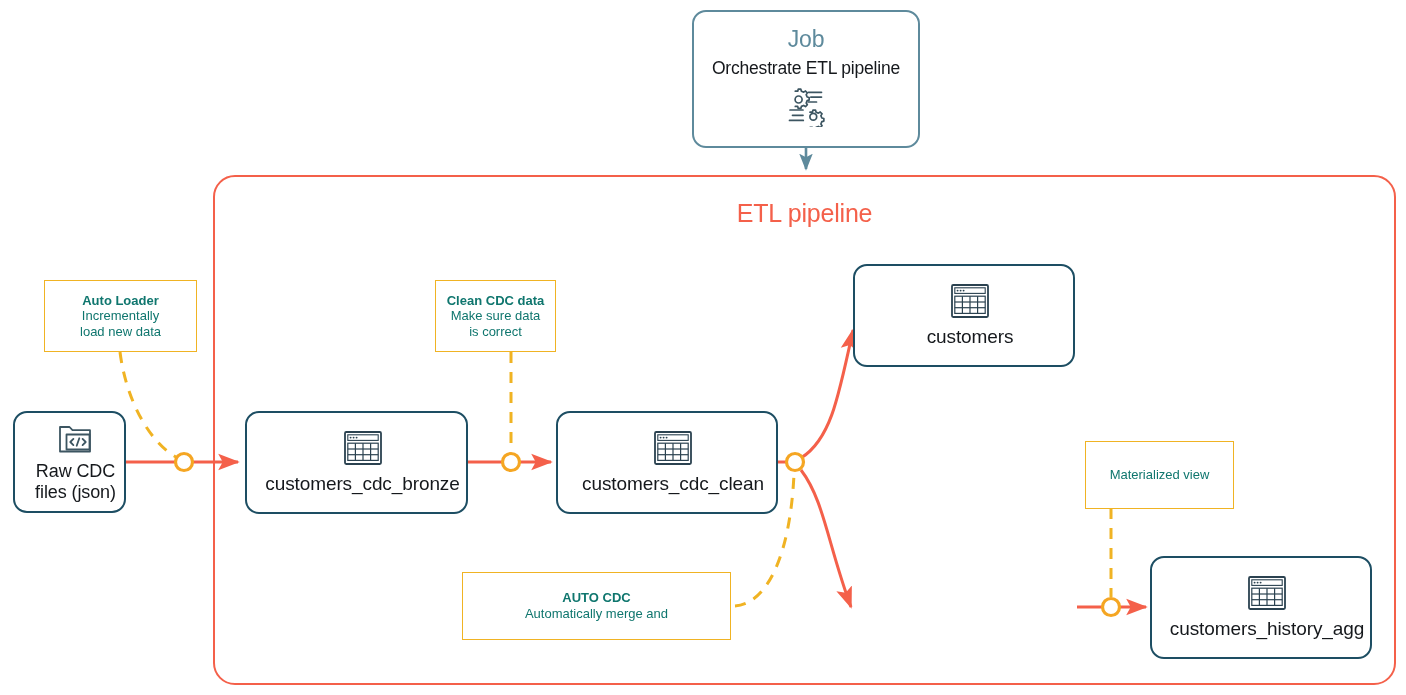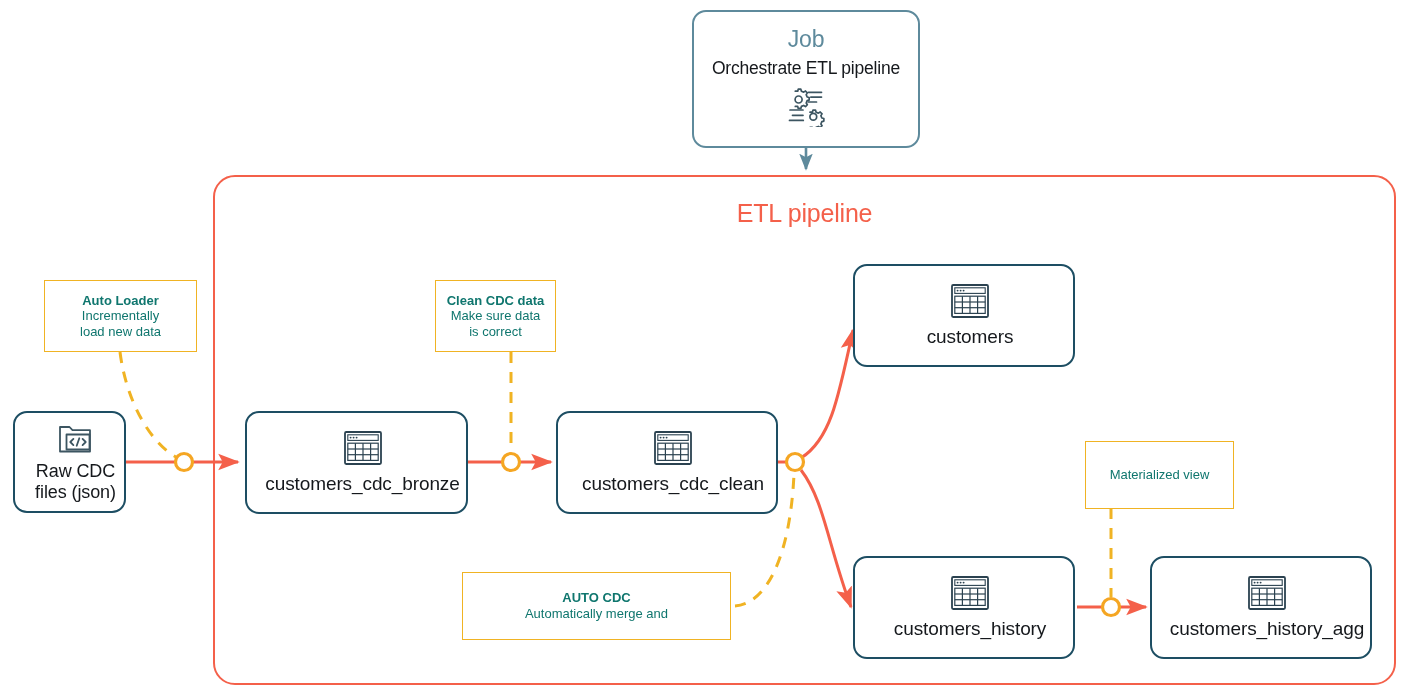--- a/index.html
+++ b/index.html
@@ -224,40 +224,20 @@
           <line x1="5.8" y1="25.7" x2="36.2" y2="25.7"></line>
           <line x1="13.4" y1="14.2" x2="13.4" y2="31.4"></line>
           <line x1="21.0" y1="14.2" x2="21.0" y2="31.4"></line>
           <line x1="28.6" y1="14.2" x2="28.6" y2="31.4"></line>
         </g>
       </svg>
     </div>
     <div class="label">customers</div>
   </div>
 
-  <div class="node" id="n-history" style="left:853px;top:556px;width:222px;height:103px;">
-    <div class="icon">
-      <svg width="42" height="38" viewBox="0 0 42 38">
-        <rect x="3" y="3" width="36" height="32" rx="1.2" fill="#ffffff" stroke="#2B4250" stroke-width="1.8"></rect>
-        <rect x="5.8" y="5.8" width="30.4" height="5.6" fill="#ffffff" stroke="#2B4250" stroke-width="1.1"></rect>
-        <circle cx="8.6" cy="8.6" r="0.95" fill="#2B4250"></circle>
-        <circle cx="11.6" cy="8.6" r="0.95" fill="#2B4250"></circle>
-        <circle cx="14.6" cy="8.6" r="0.95" fill="#2B4250"></circle>
-        <g stroke="#2B4250" stroke-width="1.2" fill="none">
-          <rect x="5.8" y="14.2" width="30.4" height="17.2"></rect>
-          <line x1="5.8" y1="20.0" x2="36.2" y2="20.0"></line>
-          <line x1="5.8" y1="25.7" x2="36.2" y2="25.7"></line>
-          <line x1="13.4" y1="14.2" x2="13.4" y2="31.4"></line>
-          <line x1="21.0" y1="14.2" x2="21.0" y2="31.4"></line>
-          <line x1="28.6" y1="14.2" x2="28.6" y2="31.4"></line>
-        </g>
-      </svg>
-    </div>
-    <div class="label">customers_history</div>
-  </div>
 
   <div class="node" id="n-history-agg" style="left:1150px;top:556px;width:222px;height:103px;">
     <div class="icon">
       <svg width="42" height="38" viewBox="0 0 42 38">
         <rect x="3" y="3" width="36" height="32" rx="1.2" fill="#ffffff" stroke="#2B4250" stroke-width="1.8"></rect>
         <rect x="5.8" y="5.8" width="30.4" height="5.6" fill="#ffffff" stroke="#2B4250" stroke-width="1.1"></rect>
         <circle cx="8.6" cy="8.6" r="0.95" fill="#2B4250"></circle>
         <circle cx="11.6" cy="8.6" r="0.95" fill="#2B4250"></circle>
         <circle cx="14.6" cy="8.6" r="0.95" fill="#2B4250"></circle>
         <g stroke="#2B4250" stroke-width="1.2" fill="none">

